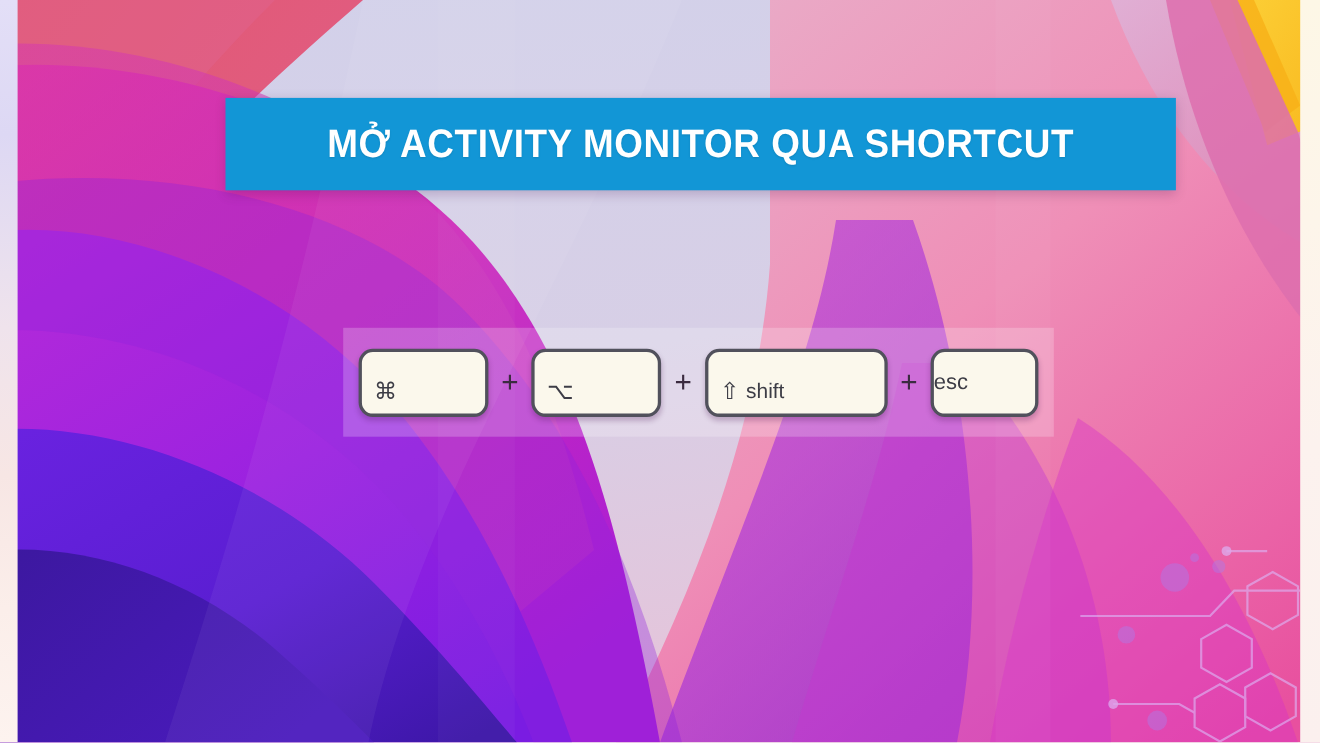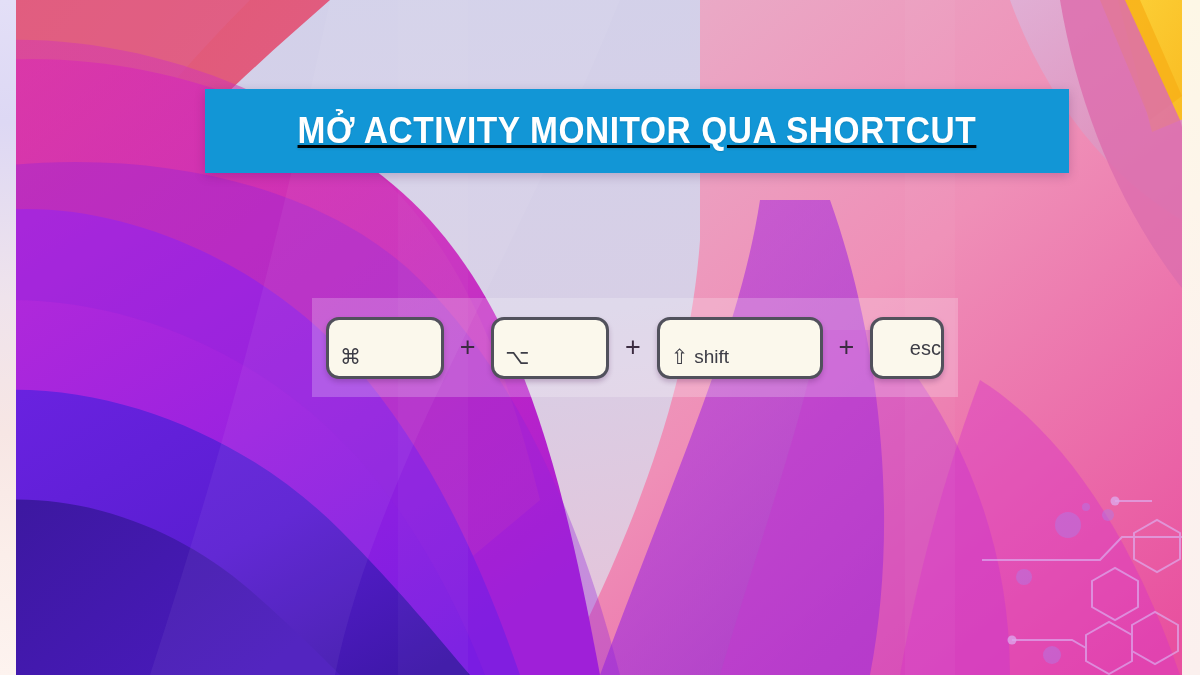--- a/index.html
+++ b/index.html
@@ -68,21 +68,20 @@
     left: 205px;
     top: 89px;
     width: 864px;
     height: 84px;
     background: #1296d6;
     display: flex;
     align-items: center;
     justify-content: center;
     z-index: 10;
     box-shadow: 0 3px 10px rgba(60,10,70,.22);
-    text-decoration: underline;
   }
   #title-text {
     color: #ffffff;
     font-family: "Liberation Sans", sans-serif;
     font-weight: 700;
     font-size: 36px;
     letter-spacing: .6px;
     text-transform: uppercase;
     white-space: nowrap;
     transform: scaleX(.93);
@@ -117,21 +116,21 @@
     border-radius: 13px;
     height: 62px;
     box-sizing: border-box;
     display: flex;
     align-items: flex-end;
     box-shadow: 0 3px 5px rgba(70,20,80,.25);
   }
   .key.k-cmd    { width: 118px; }
   .key.k-opt    { width: 118px; }
   .key.k-shift  { width: 166px; }
-  .key.k-esc    { width: 74px; align-items: center; justify-content: flex-end; }
+  .key.k-esc    { width: 98px; align-items: center; justify-content: flex-start; }
 
   .key-label {
     color: #3d3d46;
     font-family: "Liberation Sans", sans-serif;
     font-size: 19px;
     line-height: 1;
     padding: 0 0 9px 11px;
     display: flex;
     align-items: center;
     gap: 6px;

